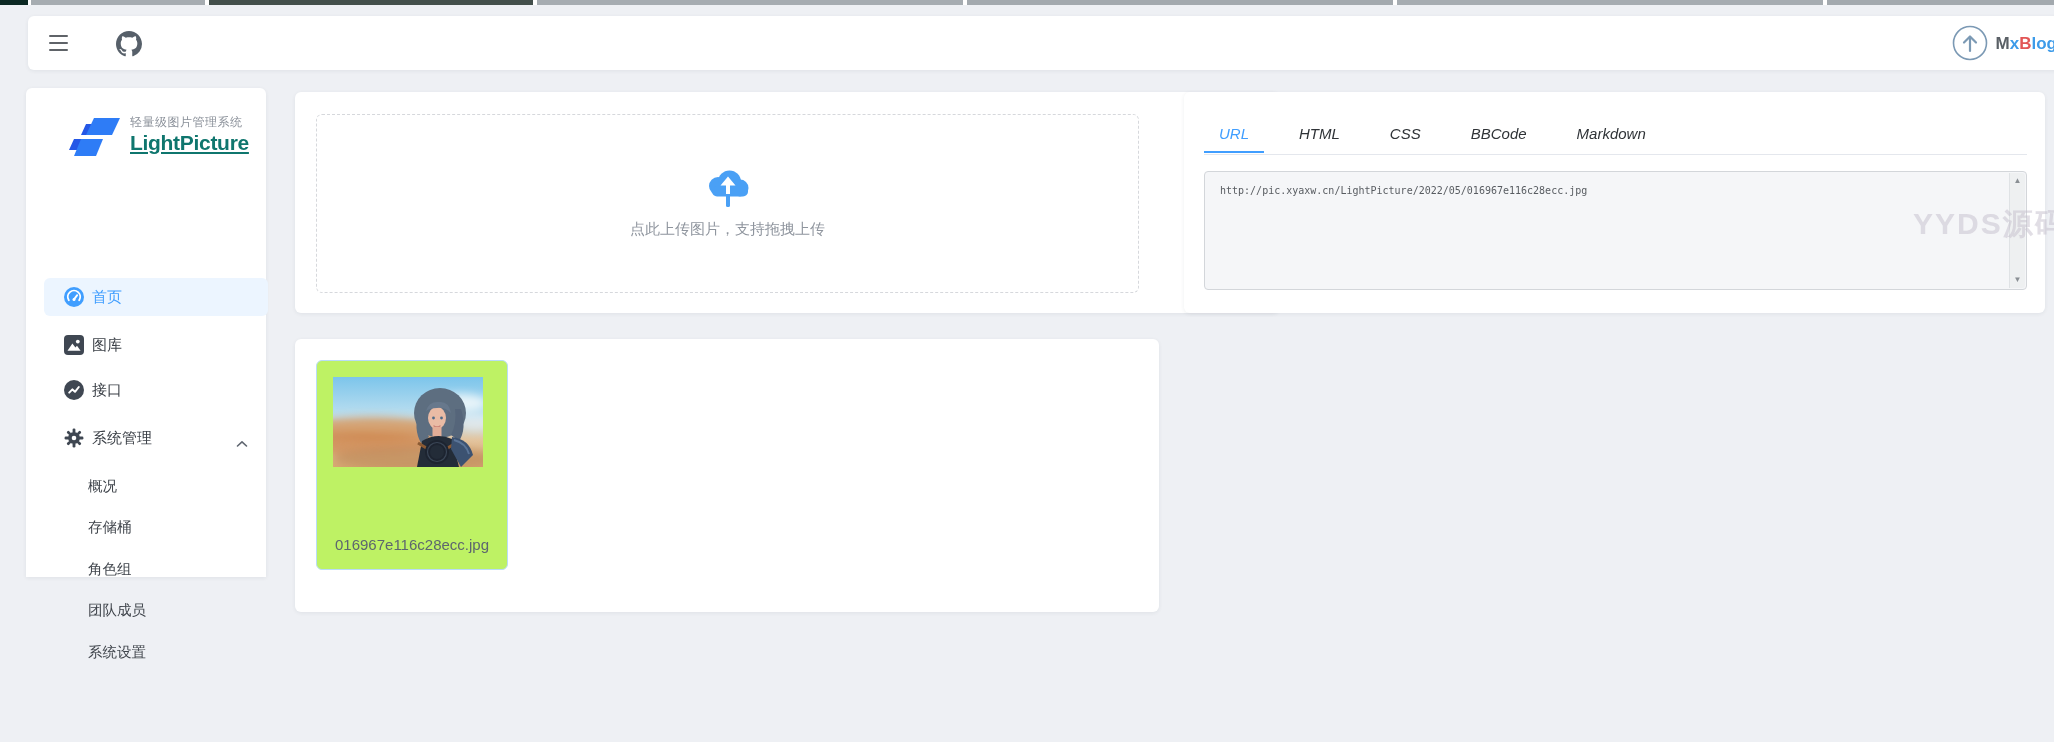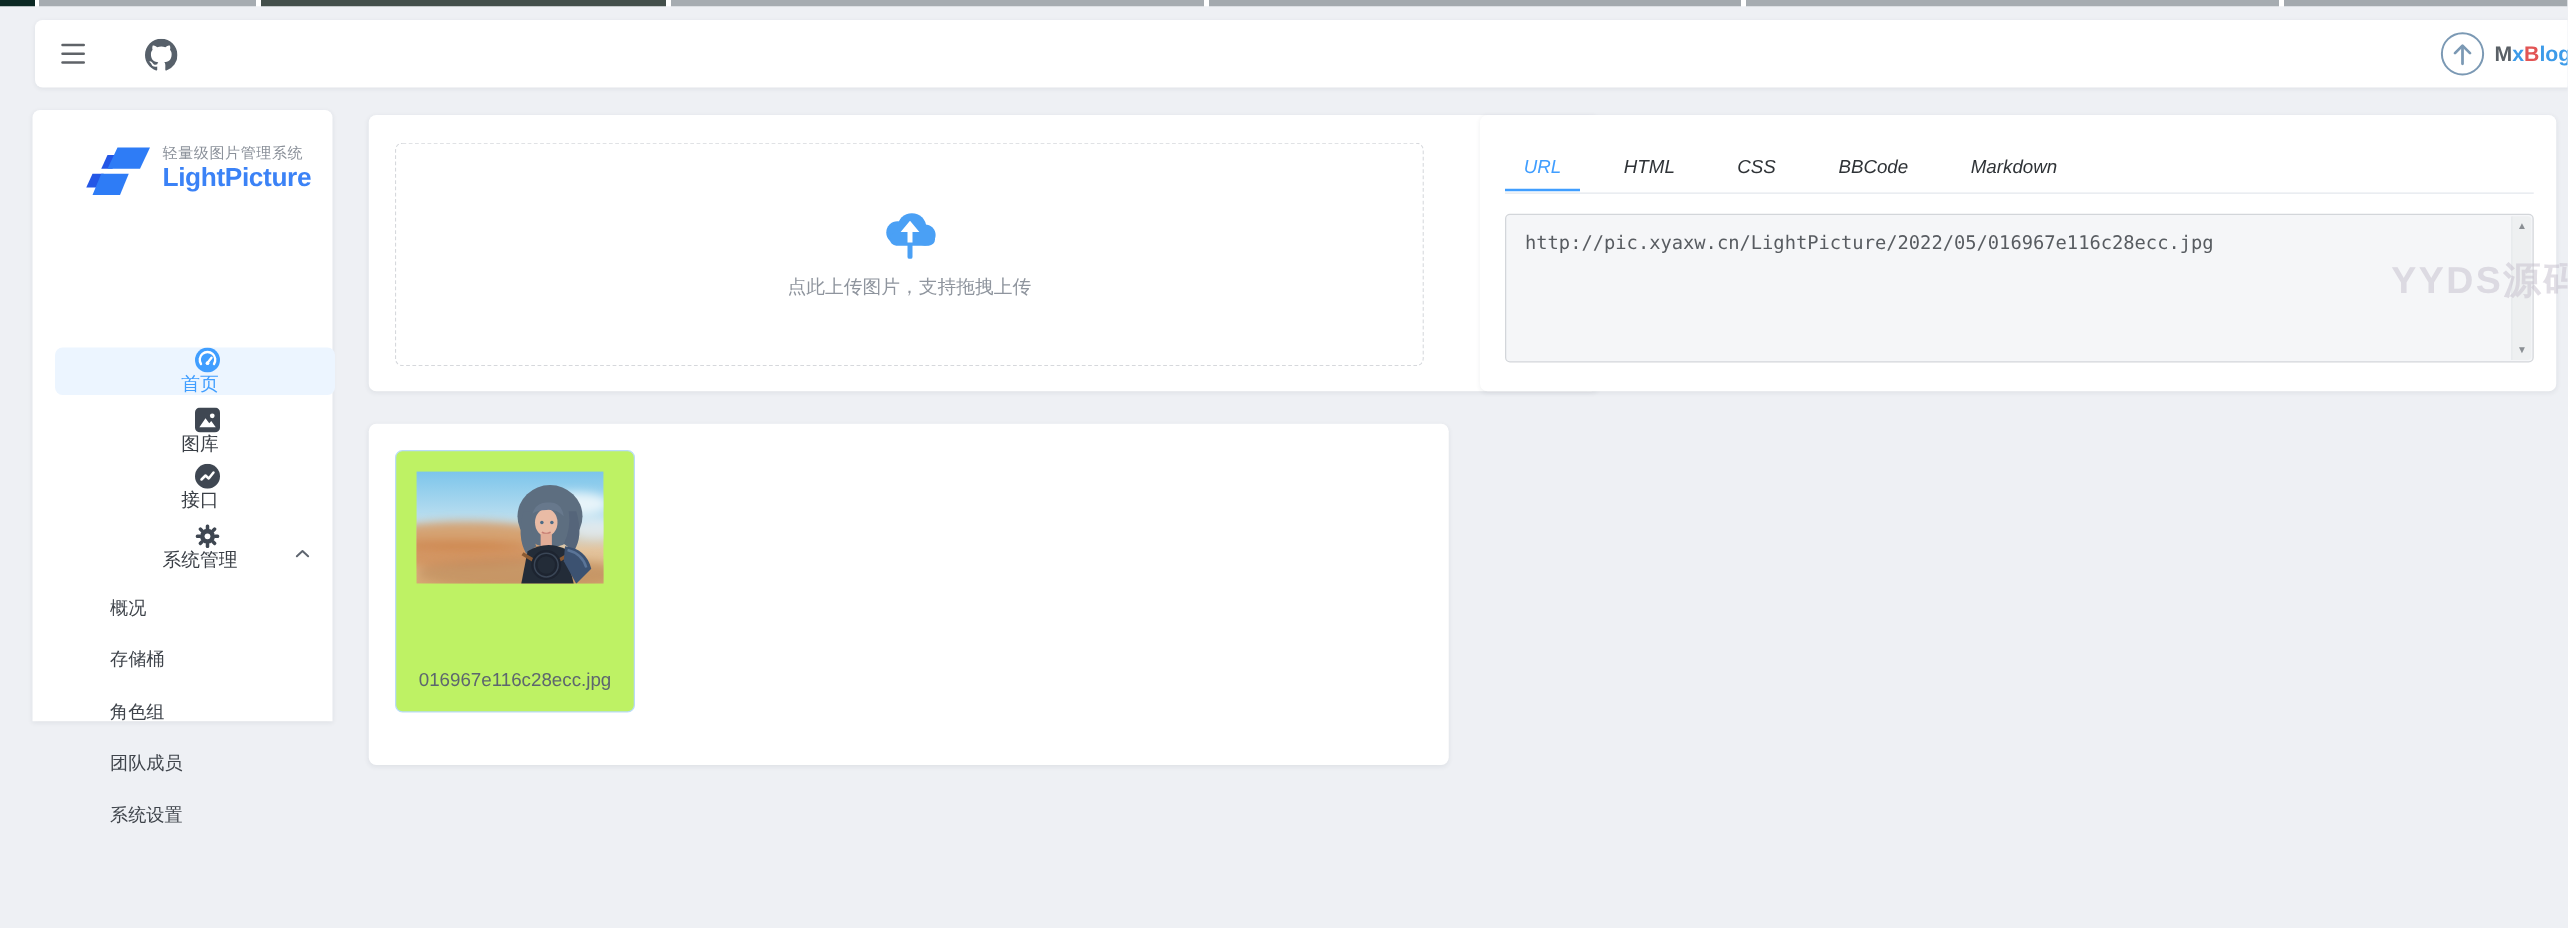--- a/index.html
+++ b/index.html
@@ -29,40 +29,40 @@
   .gh{position:absolute;left:88px;top:15px;width:26px;height:26px;cursor:pointer;}
   .scrolltop{position:absolute;right:72px;top:8px;width:38px;height:38px;cursor:pointer;}
   .site-logo{position:absolute;right:4px;top:14px;height:28px;line-height:28px;font-size:17px;font-weight:bold;letter-spacing:0;white-space:nowrap;}
   .lg1{color:#5a6066}.lg2{color:#3d9be9}.lg3{color:#e25555}.lg4{color:#3d9be9}
   
   .sidebar{left:10px;top:88px;width:240px;height:489px;border-radius:6px 6px 0 0;}
   .brand{position:absolute;left:0;top:18px;width:240px;height:70px;}
   .brand-mark{position:absolute;left:42px;top:6px;}
   .brand-text{position:absolute;left:104px;top:8px;}
   .brand-sub{font-size:12px;color:#8a9099;letter-spacing:.5px;line-height:16px;}
-  .brand-title{font-size:21px;font-weight:bold;color:#3b82f6;line-height:26px;letter-spacing:-.3px;}
-  .nav-item{position:absolute;left:18px;width:224px;height:38px;border-radius:6px;display:flex;align-items:center;cursor:pointer;color:#3a3f46;font-size:15px;flex-direction:column;}
+  .brand-title{font-size:21px;font-weight:bold;color:#0f766e;line-height:26px;letter-spacing:-.3px;text-decoration:underline;}
+  .nav-item{position:absolute;left:18px;width:224px;height:38px;border-radius:6px;display:flex;align-items:center;cursor:pointer;color:#3a3f46;font-size:15px;}
   .nav-item .nico{margin-left:20px;width:20px;height:20px;flex:0 0 20px;display:flex;}
   .nav-item .nlabel{margin-left:8px;}
   .nav-item.active{background:#ecf5ff;color:#409eff;}
   .nav-item .chev{position:absolute;right:20px;top:15px;}
   .nav-sub{position:absolute;left:18px;width:224px;height:38px;display:flex;align-items:center;cursor:pointer;color:#3f444b;font-size:14.5px;}
   .nav-sub .nlabel{margin-left:44px;}
   
   .upload-card{left:279px;top:92px;width:984px;height:221px;}
   .dropzone{position:absolute;left:21px;top:22px;width:821px;height:177px;border:1px dashed #d6d8dc;border-radius:6px;cursor:pointer;
     display:flex;flex-direction:column;align-items:center;justify-content:center;}
   .drop-hint{margin-top:10px;font-size:15px;color:#8f959e;}
   
   .code-card{left:1168px;top:92px;width:861px;height:221px;}
   .tabs{position:absolute;left:20px;top:26px;width:823px;height:36px;border-bottom:1px solid #e4e7ed;display:flex;}
   .tab{height:35px;line-height:32px;padding:0 15px;margin-right:20px;font-size:15px;color:#2f3337;cursor:pointer;box-sizing:border-box;font-style:italic;}
   .tab.active{color:#409eff;border-bottom:2px solid #409eff;}
   .outbox{position:absolute;left:20px;top:79px;width:823px;height:119px;background:#f5f6f8;border:1px solid #d3d6da;border-radius:4px;box-sizing:border-box;cursor:text;}
-  .outtext{position:absolute;left:15px;top:13px;right:30px;font-family:"DejaVu Sans Mono","Liberation Mono",monospace;font-size:15px;color:#585c61;white-space:nowrap;overflow:hidden;}
+  .outtext{position:absolute;left:15px;top:13px;right:30px;font-family:"DejaVu Sans Mono","Liberation Mono",monospace;font-size:10px;color:#585c61;white-space:nowrap;overflow:hidden;}
   .vscroll{position:absolute;top:1px;right:1px;bottom:1px;width:15px;background:#eef0f1;border-left:1px solid #dfe2e5;border-radius:0 3px 3px 0;}
   .vscroll .sarr{position:absolute;left:0;width:15px;height:14px;text-align:center;font-size:8px;line-height:14px;color:#8a8f94;cursor:pointer;}
   .vscroll .up{top:1px;} .vscroll .dn{bottom:1px;}
   
   .gallery-card{left:279px;top:339px;width:864px;height:273px;}
   .img-tile{position:absolute;left:21px;top:21px;width:192px;height:210px;background:#bef264;border:1px solid #b9dcf6;border-radius:6px;box-sizing:border-box;cursor:pointer;}
   .thumb{position:absolute;left:16px;top:16px;width:150px;height:90px;overflow:hidden;}
   .fname{position:absolute;left:0;bottom:16px;width:100%;text-align:center;font-size:15px;color:#5d666e;}
   
   .watermark{position:absolute;left:1913px;top:204px;font-size:30px;font-weight:bold;color:rgba(196,190,204,.5);letter-spacing:2px;white-space:nowrap;z-index:40;pointer-events:none;}

